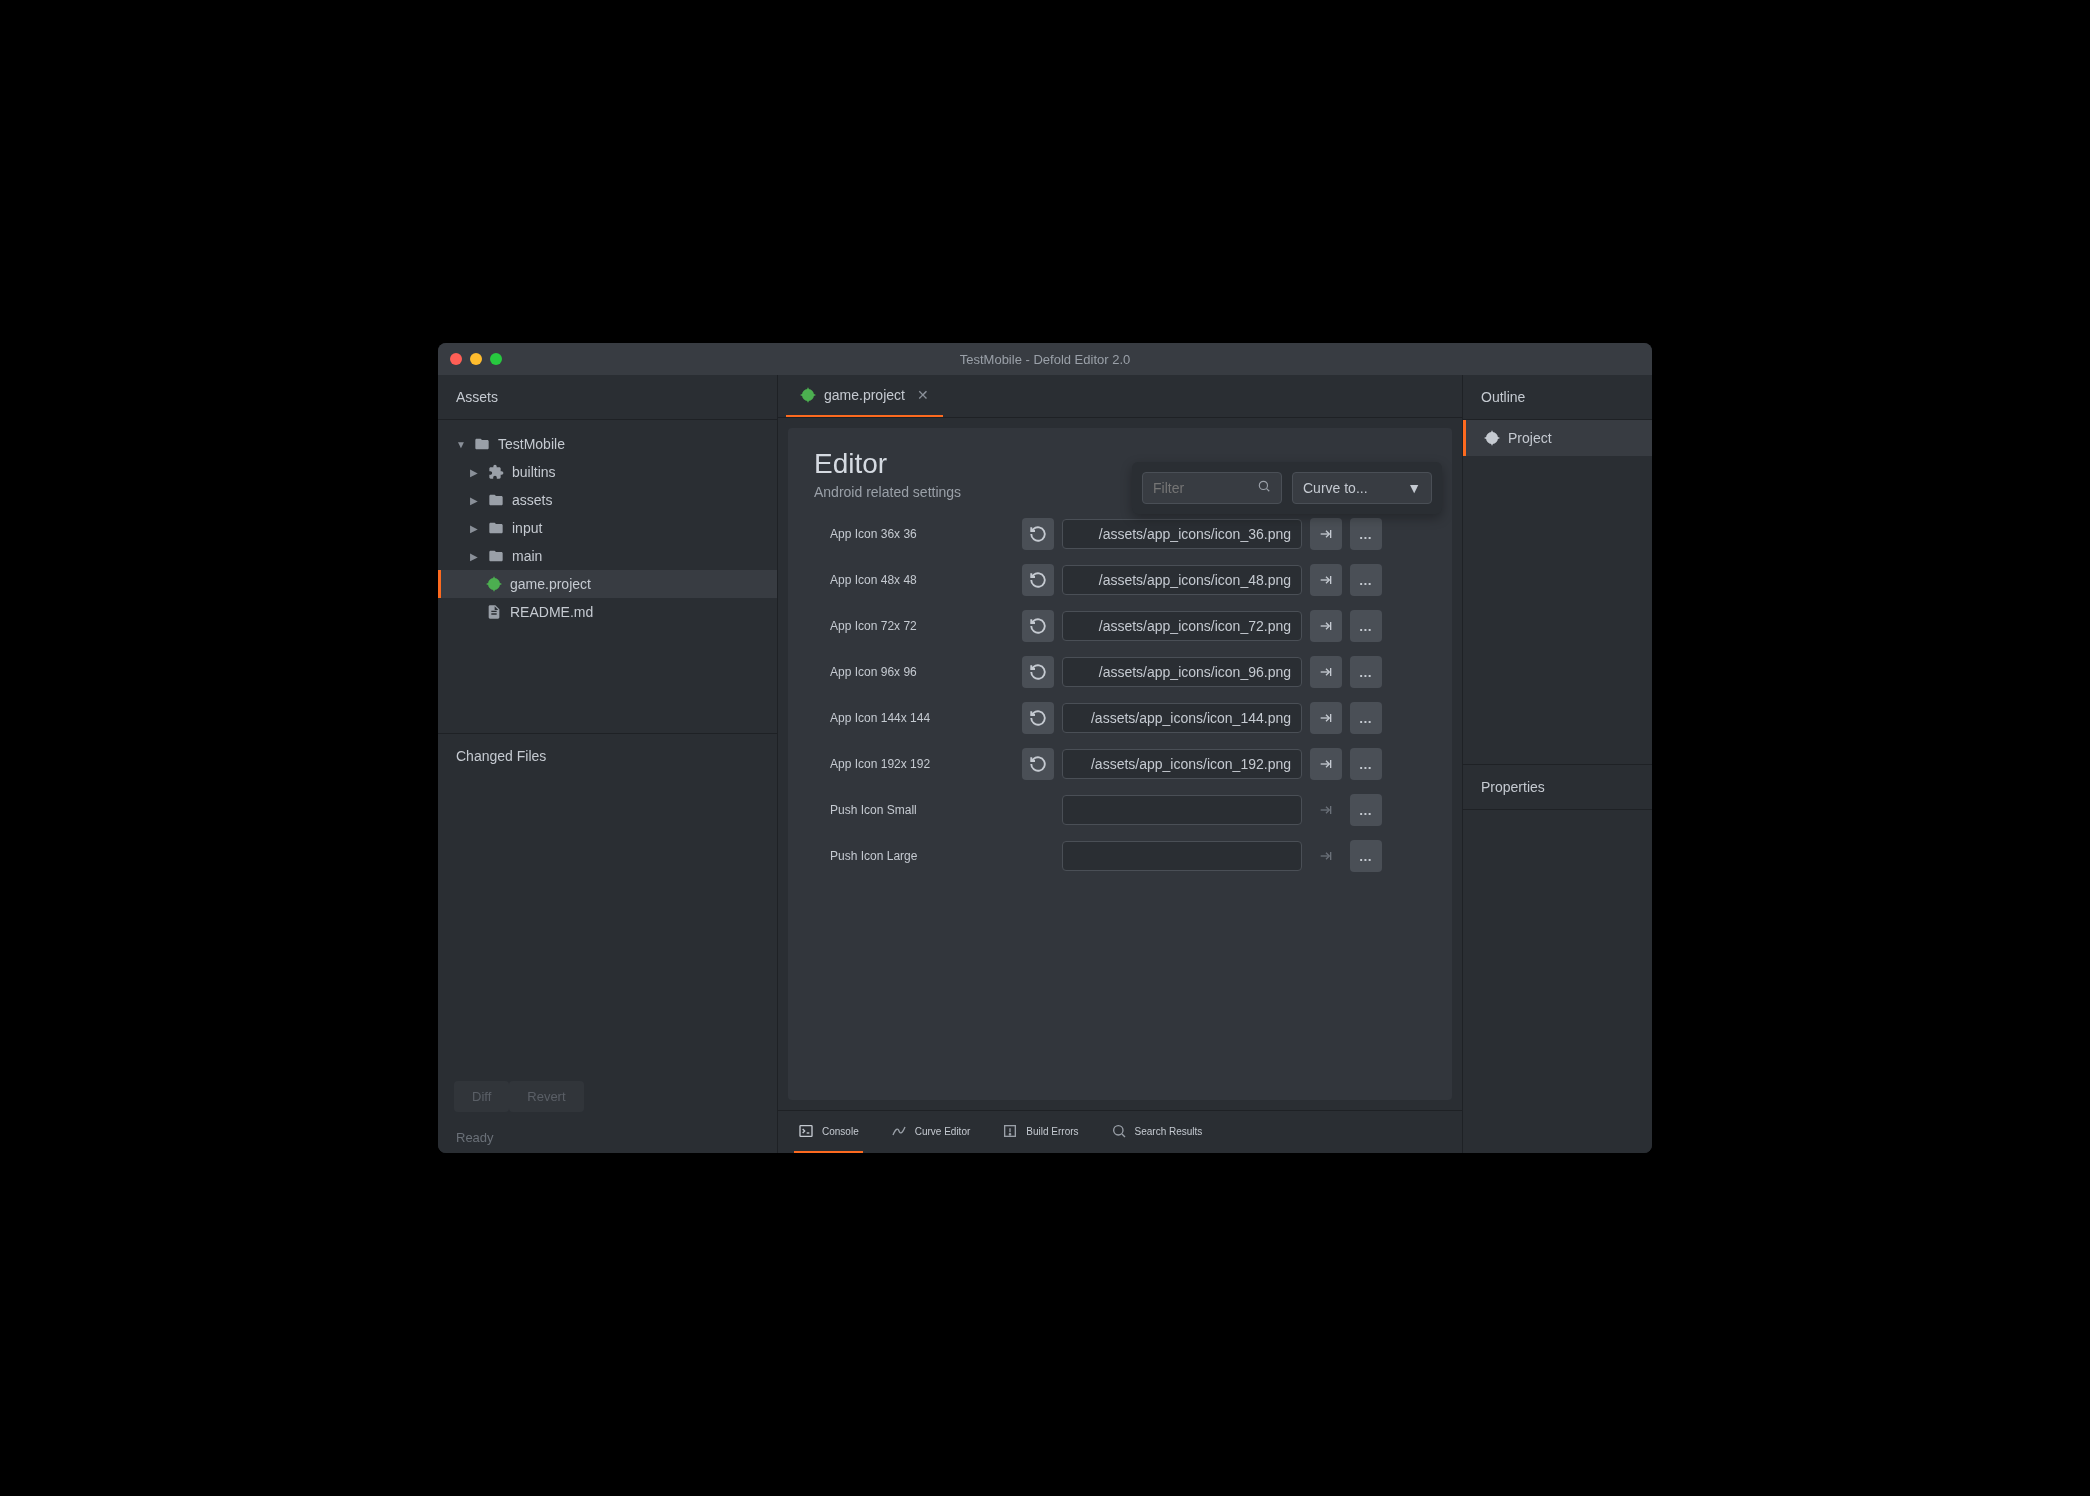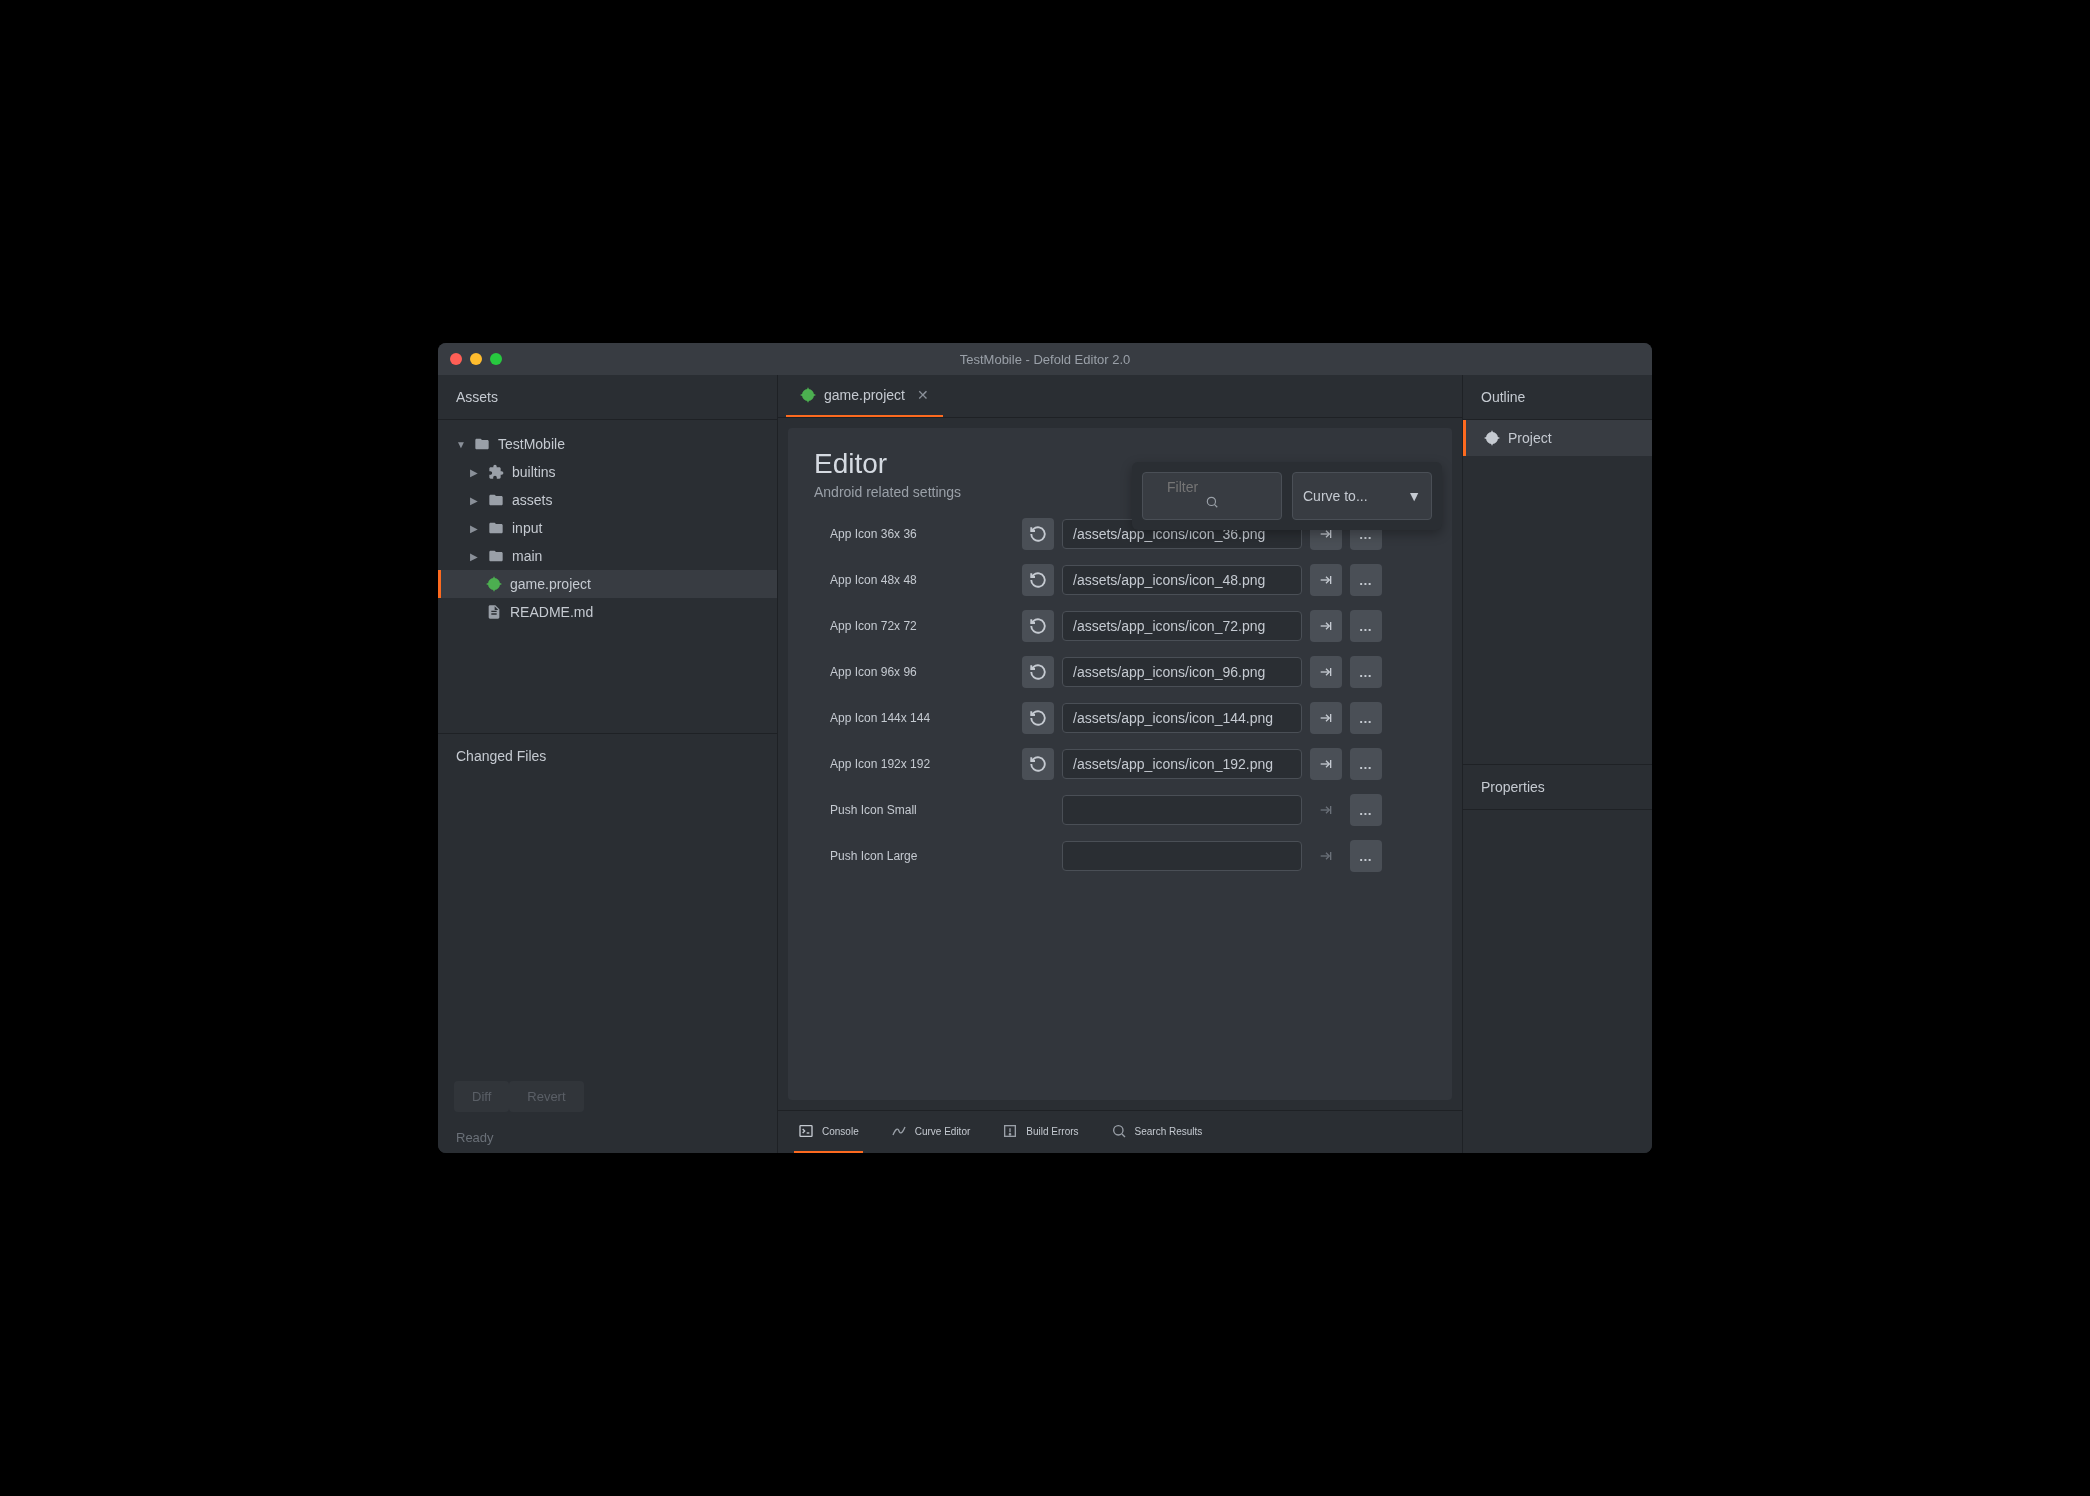--- a/index.html
+++ b/index.html
@@ -32,28 +32,28 @@
 .status { padding: 8px 18px; color: #6a7078; font-size: 13px; }
 .center { flex: 1; display: flex; flex-direction: column; background: #2a2e33; }
 .tabs { display: flex; padding: 0 8px; border-bottom: 1px solid #1e2125; }
 .tab { display: flex; align-items: center; gap: 8px; padding: 12px 14px; color: #c5cad1; font-size: 14px; border-bottom: 2px solid transparent; cursor: pointer; }
 .tab.active { border-bottom-color: #fd6a1f; }
 .tab .close { color: #8a9099; font-size: 14px; margin-left: 4px; }
 .editor { flex: 1; background: #32363c; margin: 10px; border-radius: 4px; padding: 20px 26px; overflow: auto; position: relative; }
 .section-title { font-size: 28px; font-weight: 300; color: #d5dae1; margin-bottom: 4px; }
 .section-desc { color: #9aa0a8; font-size: 14px; margin-bottom: 18px; }
 .floating { position: absolute; top: 34px; right: 10px; background: #2a2e33; border-radius: 6px; padding: 10px; display: flex; gap: 10px; box-shadow: 0 4px 12px rgba(0,0,0,0.3); }
-.filter-box { background: #383c42; border: 1px solid #4a4f56; border-radius: 4px; padding: 6px 10px; color: #c5cad1; width: 140px; display: flex; align-items: center; justify-content: space-between; flex-direction: column; }
+.filter-box { background: #383c42; border: 1px solid #4a4f56; border-radius: 4px; padding: 6px 10px; color: #c5cad1; width: 140px; display: flex; align-items: center; justify-content: space-between; }
 .filter-box input { background: transparent; border: none; color: #c5cad1; width: 90px; outline: none; font-size: 14px; }
 .jump { background: #383c42; border: 1px solid #4a4f56; border-radius: 4px; padding: 6px 10px; color: #c5cad1; width: 140px; display: flex; align-items: center; justify-content: space-between; font-size: 14px; }
 .prop-row { display: flex; align-items: center; margin-bottom: 14px; gap: 8px; }
 .prop-label { width: 200px; color: #c5cad1; font-size: 12px; padding-left: 16px; }
 .icon-btn { width: 32px; height: 32px; background: #4a4f56; border: none; border-radius: 4px; display: flex; align-items: center; justify-content: center; color: #c5cad1; cursor: pointer; }
 .icon-btn.dim { background: transparent; color: #6a7078; }
-.prop-input { flex: 1; background: #2a2e33; border: 1px solid #4a4f56; border-radius: 4px; padding: 6px 10px; color: #c5cad1; font-size: 14px; max-width: 240px; }
+.prop-input { flex: 1; background: #2a2e33; border: 1px solid #4a4f56; border-radius: 4px; padding: 6px 10px; color: #c5cad1; font-size: 14px; max-width: 240px; text-align: right; }
 .bottom-tabs { display: flex; gap: 24px; padding: 0 16px; border-top: 1px solid #1e2125; }
 .btab { display: flex; align-items: center; gap: 8px; padding: 12px 4px; color: #c5cad1; font-size: 10px; border-bottom: 2px solid transparent; cursor: pointer; }
 .btab.active { border-bottom-color: #fd6a1f; }
 .console { padding: 16px; display: flex; gap: 10px; align-items: center; }
 .console .search { flex: 1; max-width: 460px; background: #32363c; border: 1px solid #4a4f56; border-radius: 4px; padding: 8px 12px; }
 .console .search input { background: transparent; border: none; color: #c5cad1; width: 100%; outline: none; font-size: 14px; }
 .right { width: 190px; background: #2a2e33; border-left: 1px solid #1e2125; display: flex; flex-direction: column; }
 .outline-item { display: flex; align-items: center; gap: 8px; padding: 10px 18px; color: #c5cad1; font-size: 14px; border-left: 3px solid #fd6a1f; background: #383c42; }
 .right-section { flex: 1; }
 </style>

